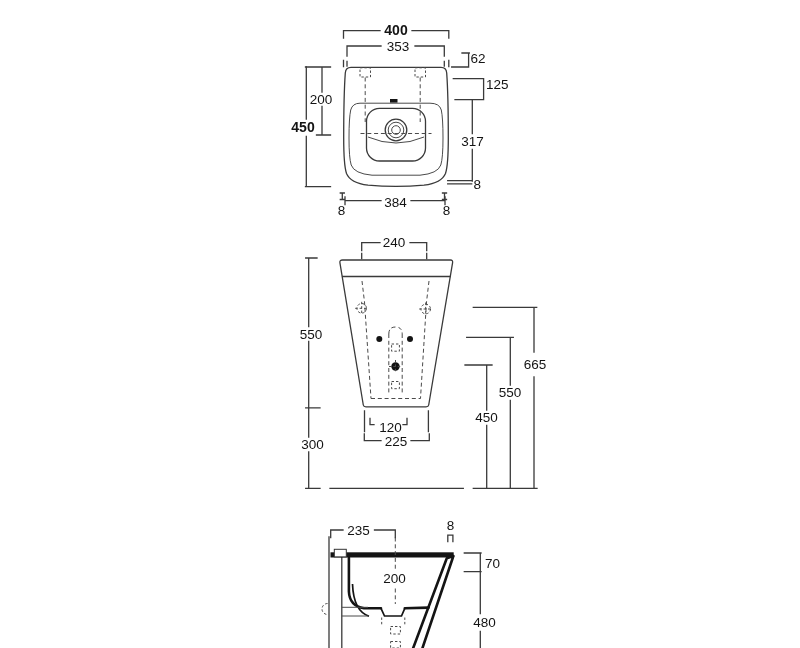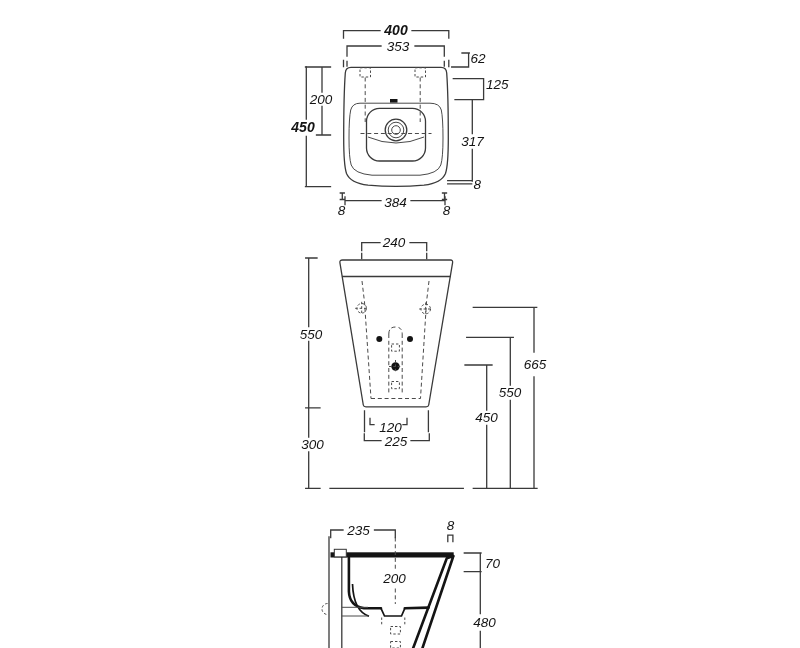--- a/index.html
+++ b/index.html
@@ -1,16 +1,16 @@
 <!DOCTYPE html>
 <html><head>
 <meta charset="utf-8">
 <style>
   html,body{margin:0;padding:0;background:#ffffff;}
-  .stage{position:relative;width:800px;height:648px;background:#ffffff;overflow:hidden;font-style:italic;}
+  .stage{position:relative;width:800px;height:648px;background:#ffffff;overflow:hidden;}
   svg text{font-family:"Liberation Sans","DejaVu Sans",sans-serif;font-size:13.5px;fill:#141414;}
   svg text.b{font-weight:bold;font-size:14px;}
   .ln{stroke:#3a3a3a;stroke-width:1.3;fill:none;stroke-linecap:square;}
   .thin{stroke:#4a4a4a;stroke-width:1;fill:none;}
   .thk{stroke:#141414;stroke-width:2.6;fill:none;stroke-linecap:round;}
   .mid{stroke:#141414;stroke-width:1.7;fill:none;}
   .dash{stroke-dasharray:4 2.8;}
   .dash2{stroke-dasharray:2.4 2;}
   .fillblk{fill:#141414;stroke:none;}
 </style>

